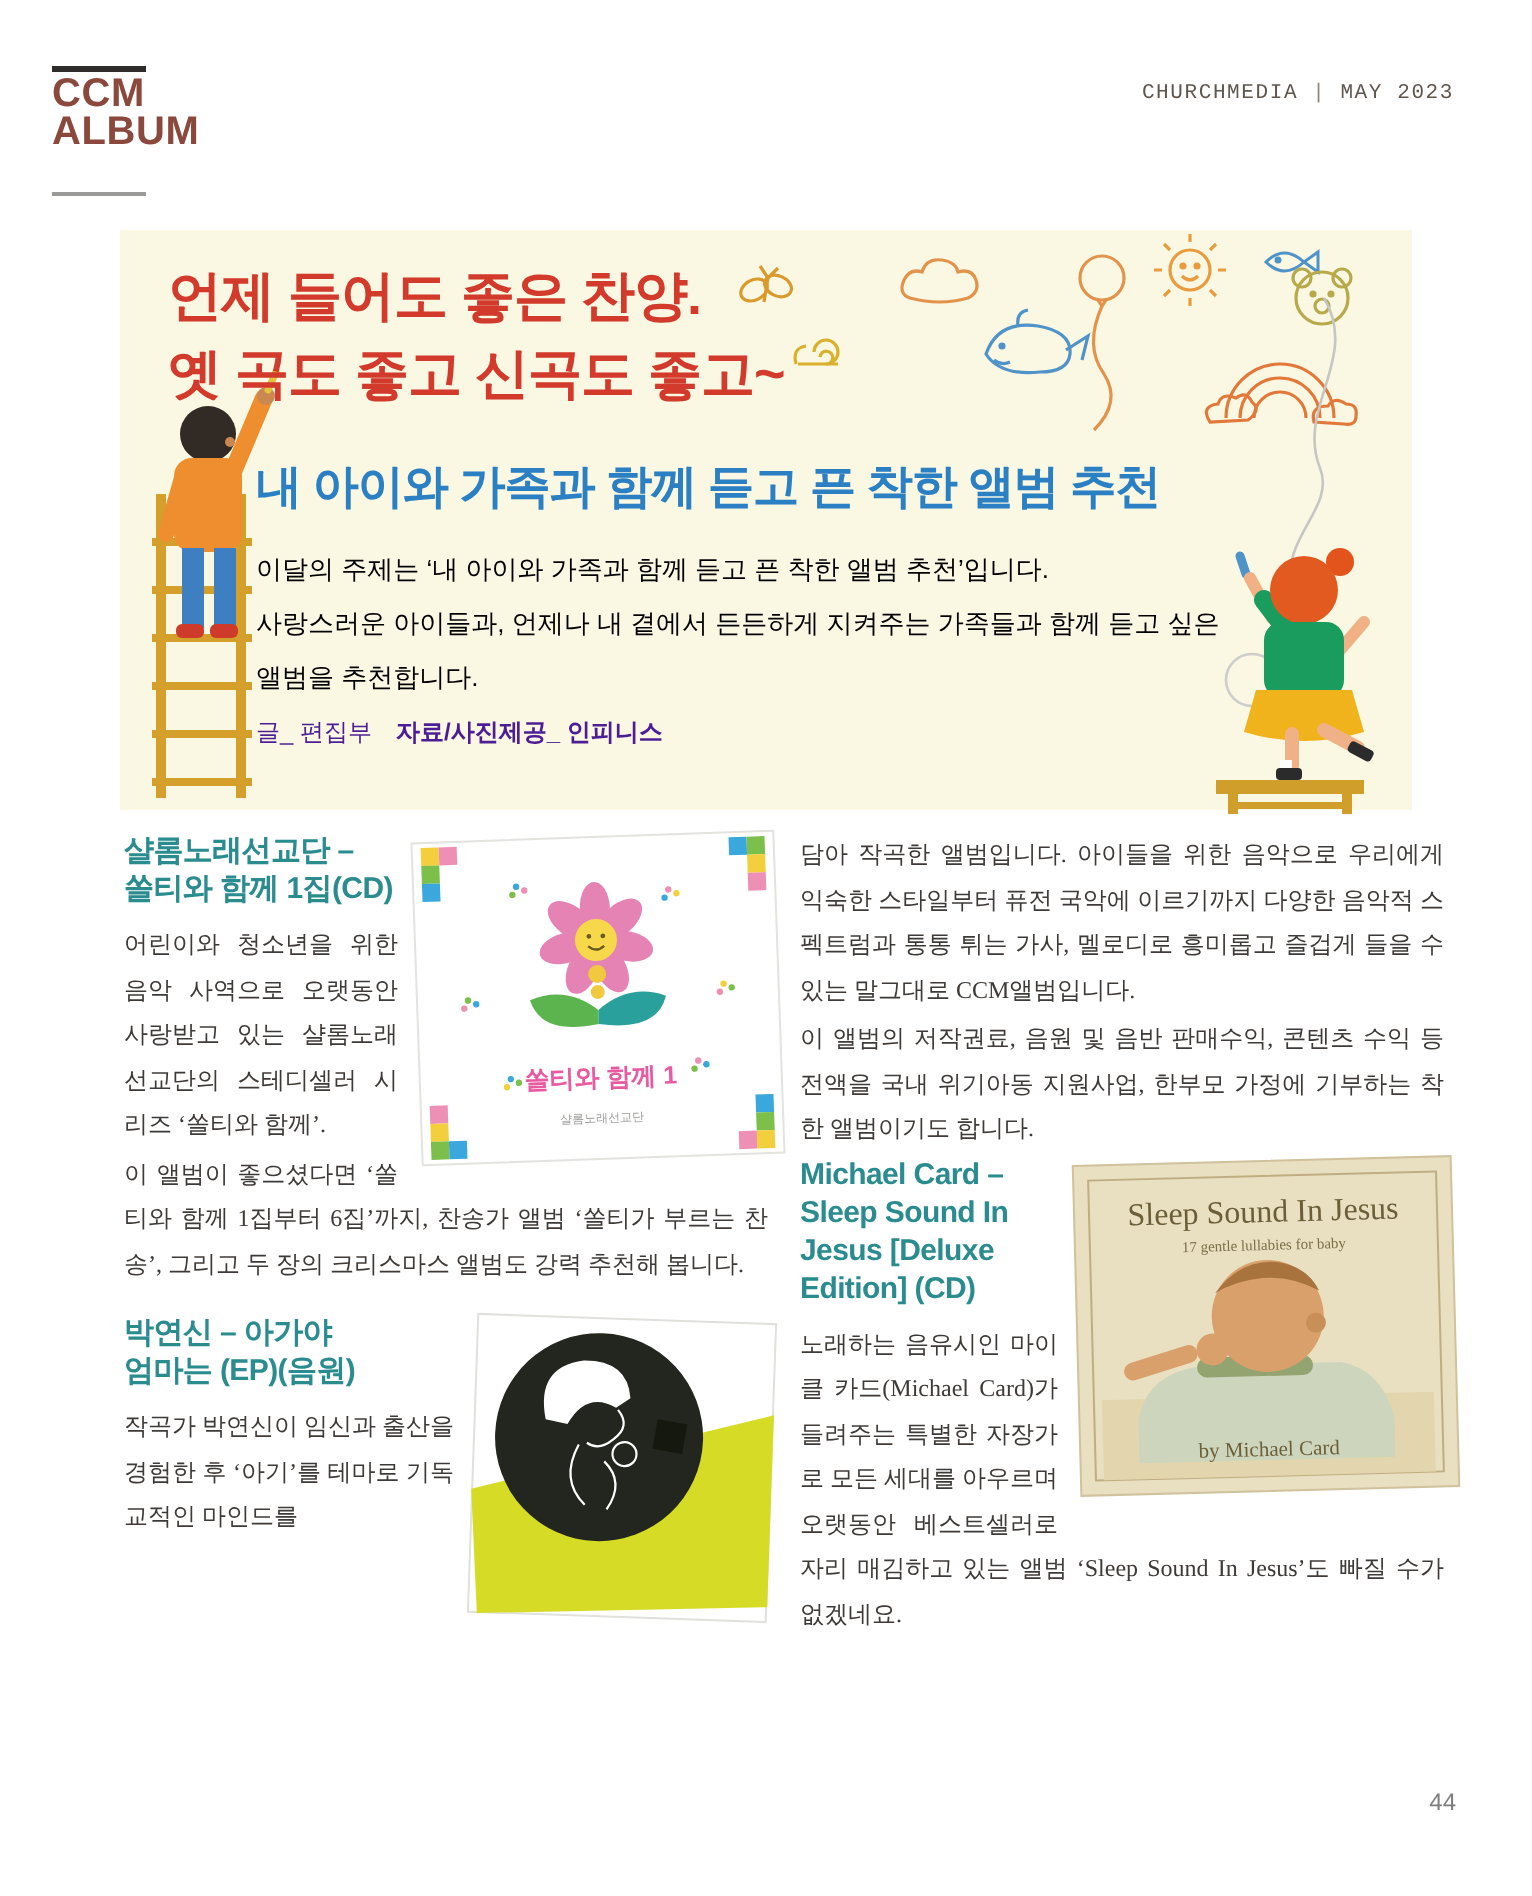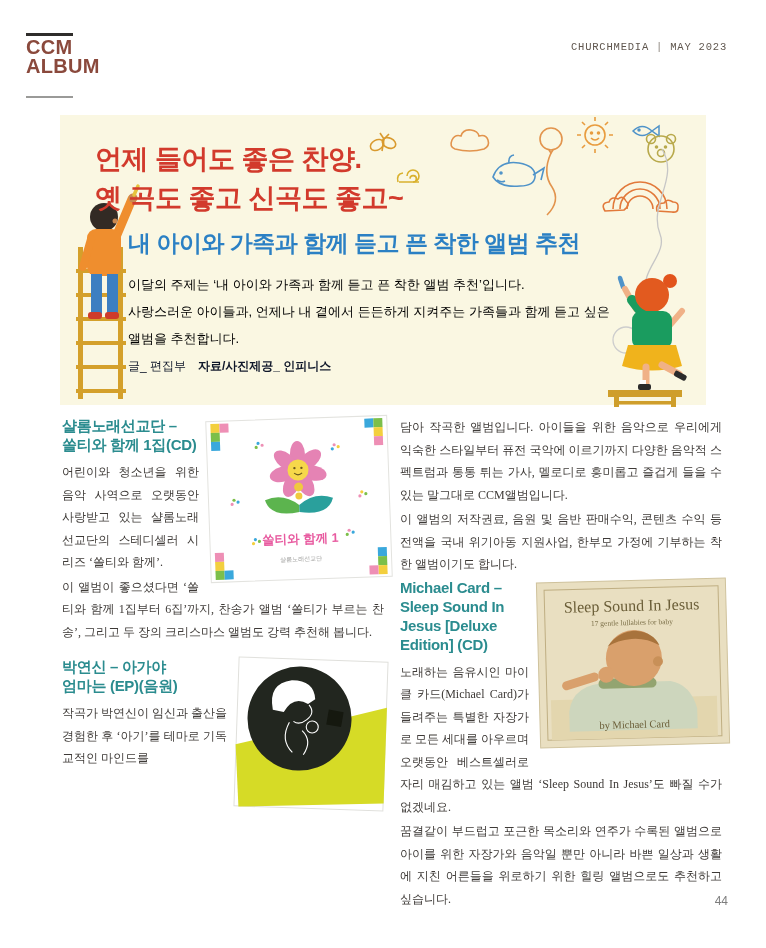--- a/index.html
+++ b/index.html
@@ -10,27 +10,27 @@
   .rule-top{position:absolute;left:26px;top:33px;width:47px;height:3px;background:#2f2d2b;}
   .ccm-title{position:absolute;left:26px;top:38px;margin:0;font-size:20px;line-height:19px;
              font-weight:bold;color:#8a493c;white-space:pre-line;letter-spacing:.3px;}
   .rule-bottom{position:absolute;left:26px;top:96px;width:47px;height:2px;background:#9a9a98;}
   .magazine-info{position:absolute;right:39px;top:41px;font-family:Liberation Mono, monospace;
                  font-size:10.5px;color:#5f564e;letter-spacing:.8px;}
   .magazine-info .sep{margin:0 7px;color:#8d857d;}
 
   
   .banner{position:absolute;left:60px;top:115px;width:646px;height:290px;background:#faf7e2;}
-  .banner-headline{position:absolute;left:24px;top:14px;margin:11px;font-size:27px;line-height:39px;
+  .banner-headline{position:absolute;left:24px;top:14px;margin:0;font-size:27px;line-height:39px;
                    font-weight:bold;color:#d23a2c;white-space:pre-line;letter-spacing:-.5px;}
   .banner-subheadline{position:absolute;left:68px;top:113px;margin:0;font-size:23px;
                       font-weight:bold;color:#2b80c4;letter-spacing:-.5px;}
   .banner-intro{position:absolute;left:68px;top:156px;font-size:13px;line-height:27px;
                 color:#000000;white-space:pre-line;}
-  .banner-credit{position:absolute;left:68px;top:243px;font-size:12px;color:#0f172a;}
+  .banner-credit{position:absolute;left:68px;top:243px;font-size:12px;color:#4c1d95;}
   .banner-credit .c2{margin-left:12px;font-weight:bold;}
   .banner svg{position:absolute;overflow:visible;}
   .svg-doodles{left:295px;top:4px;}
   .svg-boy{left:-6px;top:76px;}
   .svg-girl{left:528px;top:34px;}
 
   
   .col{position:absolute;top:416px;width:322px;font-family:"Liberation Serif",serif;
        font-size:12px;line-height:22.5px;color:#3e3a37;text-align:justify;}
   .col-left{left:62px;}
@@ -325,18 +325,17 @@
             <path d="M28,104 L56,96" stroke="#d9a06c" stroke-width="9" stroke-linecap="round"></path>
           </g>
           <text x="95" y="148" text-anchor="middle" font-family="Liberation Serif, serif" font-size="10.5" fill="#6b5e38">by Michael Card</text>
         </svg>
       </div>
       <h3 class="article-title">Michael Card –
 Sleep Sound In
 Jesus [Deluxe
 Edition] (CD)</h3>
       <p>노래하는 음유시인 마이클 카드(Michael Card)가 들려주는 특별한 자장가로 모든 세대를 아우르며 오랫동안 베스트셀러로 자리 매김하고 있는 앨범 ‘Sleep Sound In Jesus’도 빠질 수가 없겠네요.</p>
-      <p>꿈결같이 부드럽고 포근한 목소리와 연주가 수록된 앨범으로 아이를 위한 자장가와 음악일 뿐만 아니라 바쁜 일상과 생활에 지친 어른들을 위로하기 위한 힐링 앨범으로도 추천하고 싶습니다.</p>
     </section>
   </div>
 
   <div class="page-number">44</div>
 </div>
 
 </body></html>

